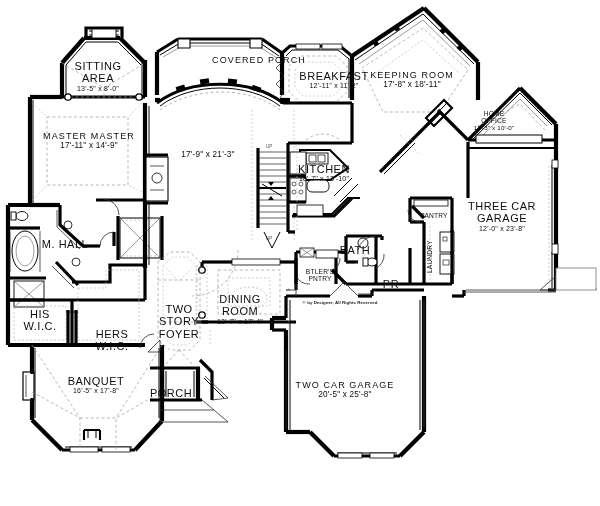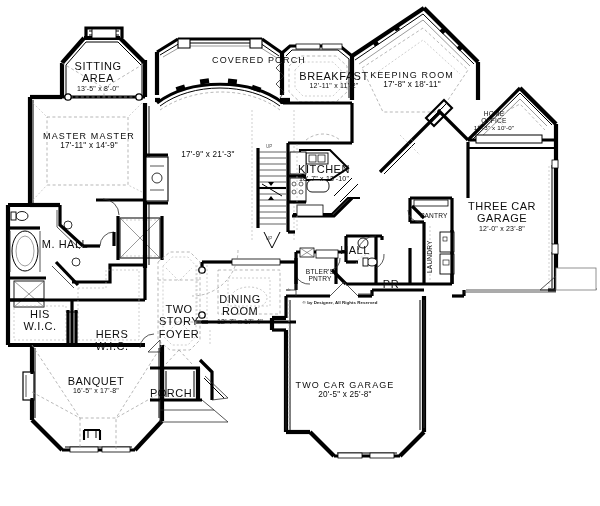--- a/index.html
+++ b/index.html
@@ -512,21 +512,21 @@
         <span class="rl-dims">18'-7" x 13'-10"</span>
       </div>
       <div class="room-label small" style="left: 502px; top: 200px;">
         <span class="rl-name">THREE CAR<br>GARAGE</span>
         <span class="rl-dims">12'-0" x 23'-8"</span>
       </div>
       <div class="room-label tiny" style="left: 434px; top: 212px;">
         <span class="rl-name">PANTRY</span>
       </div>
       <div class="room-label small" style="left: 355px; top: 244px;">
-        <span class="rl-name">HALL</span>
+        <span class="rl-name">BATH</span>
       </div>
       <div class="room-label tiny vertical" style="left: 430px; top: 253px;">
         <span class="rl-name">LAUNDRY</span>
       </div>
       <div class="room-label small" style="left: 65px; top: 238px;">
         <span class="rl-name">M. HALL</span>
       </div>
       <div class="room-label tiny" style="left: 320px; top: 268px;">
         <span class="rl-name">BTLER'S<br>PNTRY</span>
       </div>

